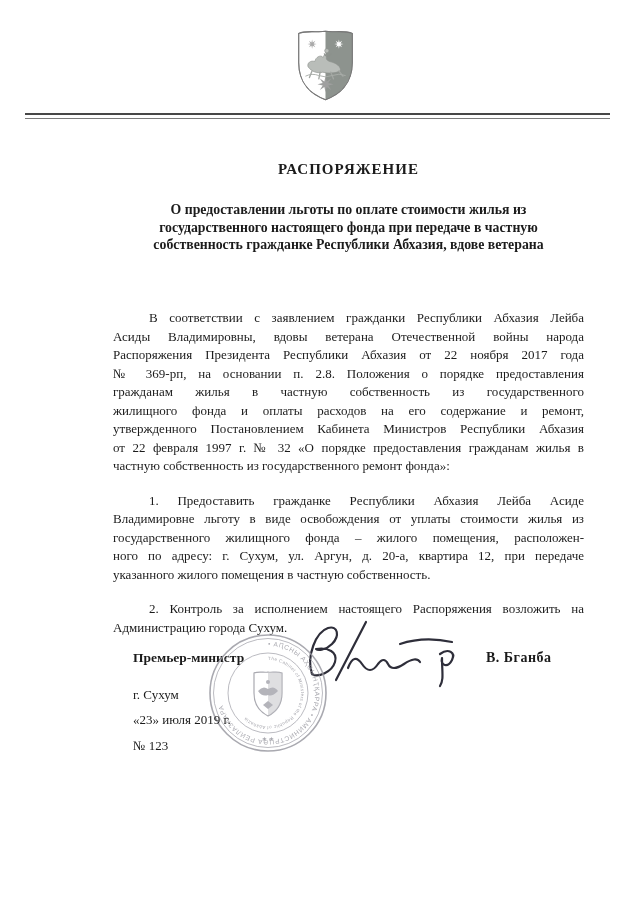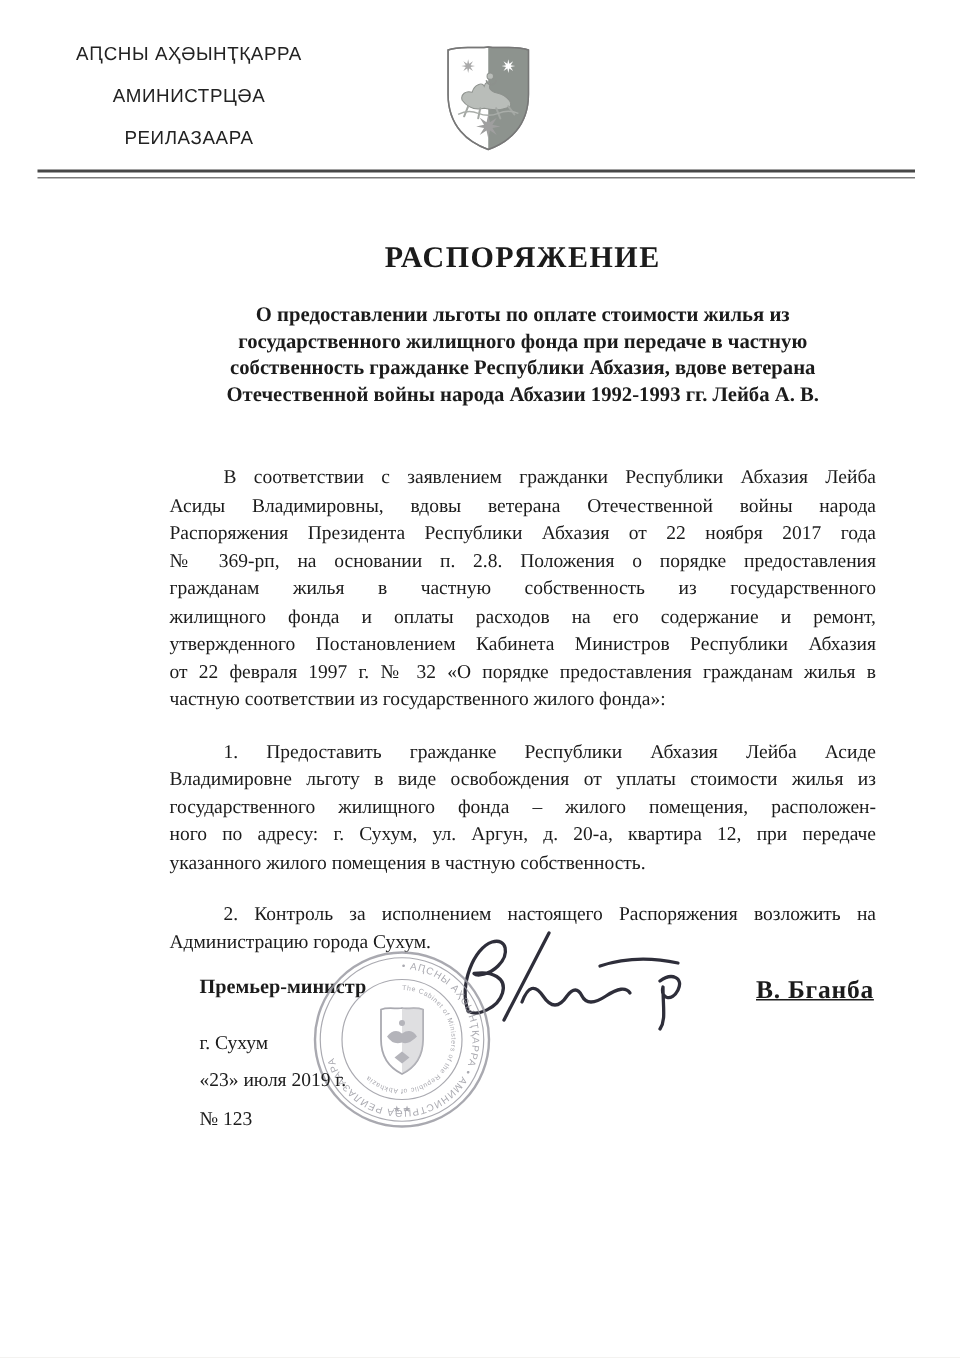--- a/index.html
+++ b/index.html
@@ -11,53 +11,48 @@
              font-family:"Liberation Sans", sans-serif;font-size:12.5px;
              letter-spacing:.4px;color:#222;}
   .hdr-block div{line-height:28px;}
   .hdr-left{left:26px;}
   .hdr-right{left:418px;}
   .emblem{position:absolute;left:291px;top:28px;width:69px;height:75px;}
   .rule{position:absolute;left:25px;top:113px;width:585px;height:3px;
         border-top:2px solid #474747;border-bottom:1px solid #7a7a7a;}
   
   .title{position:absolute;left:97px;top:161px;width:503px;text-align:center;
-         font-weight:bold;font-size:20px;letter-spacing:1px;}
+         font-weight:bold;font-size:15px;letter-spacing:1px;}
   .subject{position:absolute;left:92px;top:201px;width:513px;text-align:center;
            font-weight:bold;font-size:13.8px;}
   .subject div{line-height:17.5px;}
   
   .body{position:absolute;left:97px;top:293px;width:503px;}
   .para{margin:16px;}
   .para.gap{margin-top:6px;}
   .bline{font-size:13px;line-height:18.5px;text-align:justify;text-align-last:justify;}
   .bline.first{text-indent:36px;}
   .bline.last{text-align-last:left;}
   
   .sig-label{position:absolute;left:133px;top:650px;font-weight:bold;font-size:13.5px;}
-  .sig-name{position:absolute;left:504px;top:650px;font-weight:bold;font-size:17px;letter-spacing:.5px;text-decoration:underline;}
+  .sig-name{position:absolute;left:486px;top:650px;font-weight:bold;font-size:14px;letter-spacing:.5px;}
   .signature-svg{position:absolute;left:292px;top:616px;width:170px;height:80px;}
   
   .stamp{position:absolute;left:206px;top:631px;width:124px;height:124px;opacity:.85;}
   
   .foot{position:absolute;left:133px;font-size:13px;}
   .foot.city{top:687px;}
   .foot.date{top:712px;}
   .foot.num{top:738px;}
 </style>
 </head>
 <body>
 
 <div class="page">
 
-  <div class="hdr-block hdr-left">
-    <div>АԤСНЫ АҲӘЫНҬҚАРРА</div>
-    <div>АМИНИСТРЦӘА</div>
-    <div>РЕИЛАЗААРА</div>
-  </div>
 
   <svg class="emblem" viewBox="0 0 100 112">
     <defs>
       <clipPath id="rh">
           <rect x="50" y="0" width="50" height="112"></rect>
         </clipPath>
       <path id="star8" d="M8,0 L2.77,1.15 L5.66,5.66 L1.15,2.77 L0,8 L-1.15,2.77 L-5.66,5.66 L-2.77,1.15 L-8,0 L-2.77,-1.15 L-5.66,-5.66 L-1.15,-2.77 L0,-8 L1.15,-2.77 L5.66,-5.66 L2.77,-1.15 Z"></path>
       <path id="shieldp" d="M10,8 C22,3 38,7 50,5 C62,7 78,3 90,8 L90,52 C90,84 70,100 50,107 C30,100 10,84 10,52 Z"></path>
     </defs>
     <use href="#shieldp" fill="#ffffff" stroke="#8a8a8a" stroke-width="1.5"></use>
@@ -77,36 +72,35 @@
     <use href="#star8" transform="translate(50,84) scale(1.5)" fill="#ffffff" clip-path="url(#rh)"></use>
   </svg>
 
 
   <div class="rule"></div>
 
   <div class="title">РАСПОРЯЖЕНИЕ</div>
 
   <div class="subject">
     <div>О предоставлении льготы по оплате стоимости жилья из</div>
-    <div>государственного жилищного фонда при передаче в частную</div>
+    <div>государственного настоящего фонда при передаче в частную</div>
     <div>собственность гражданке Республики Абхазия, вдове ветерана</div>
-    <div>Отечественной войны народа Абхазии 1992-1993 гг. Лейба А. В.</div>
   </div>
 
   <div class="body">
     <div class="para">
       <div class="bline first">В соответствии с заявлением гражданки Республики Абхазия Лейба</div>
       <div class="bline">Асиды Владимировны, вдовы ветерана Отечественной войны народа</div>
       <div class="bline">Распоряжения Президента Республики Абхазия от 22 ноября 2017 года</div>
       <div class="bline">№ 369-рп, на основании п. 2.8. Положения о порядке предоставления</div>
       <div class="bline">гражданам жилья в частную собственность из государственного</div>
       <div class="bline">жилищного фонда и оплаты расходов на его содержание и ремонт,</div>
       <div class="bline">утвержденного Постановлением Кабинета Министров Республики Абхазия</div>
       <div class="bline">от 22 февраля 1997 г. № 32 «О порядке предоставления гражданам жилья в</div>
-      <div class="bline last">частную соответствии из государственного жилого фонда»:</div>
+      <div class="bline last">частную собственность из государственного ремонт фонда»:</div>
     </div>
     <div class="para gap">
       <div class="bline first">1. Предоставить гражданке Республики Абхазия Лейба Асиде</div>
       <div class="bline">Владимировне льготу в виде освобождения от уплаты стоимости жилья из</div>
       <div class="bline">государственного жилищного фонда – жилого помещения, расположен-</div>
       <div class="bline">ного по адресу: г. Сухум, ул. Аргун, д. 20-а, квартира 12, при передаче</div>
       <div class="bline last">указанного жилого помещения в частную собственность.</div>
     </div>
     <div class="para">
       <div class="bline first">2. Контроль за исполнением настоящего Распоряжения возложить на</div>

